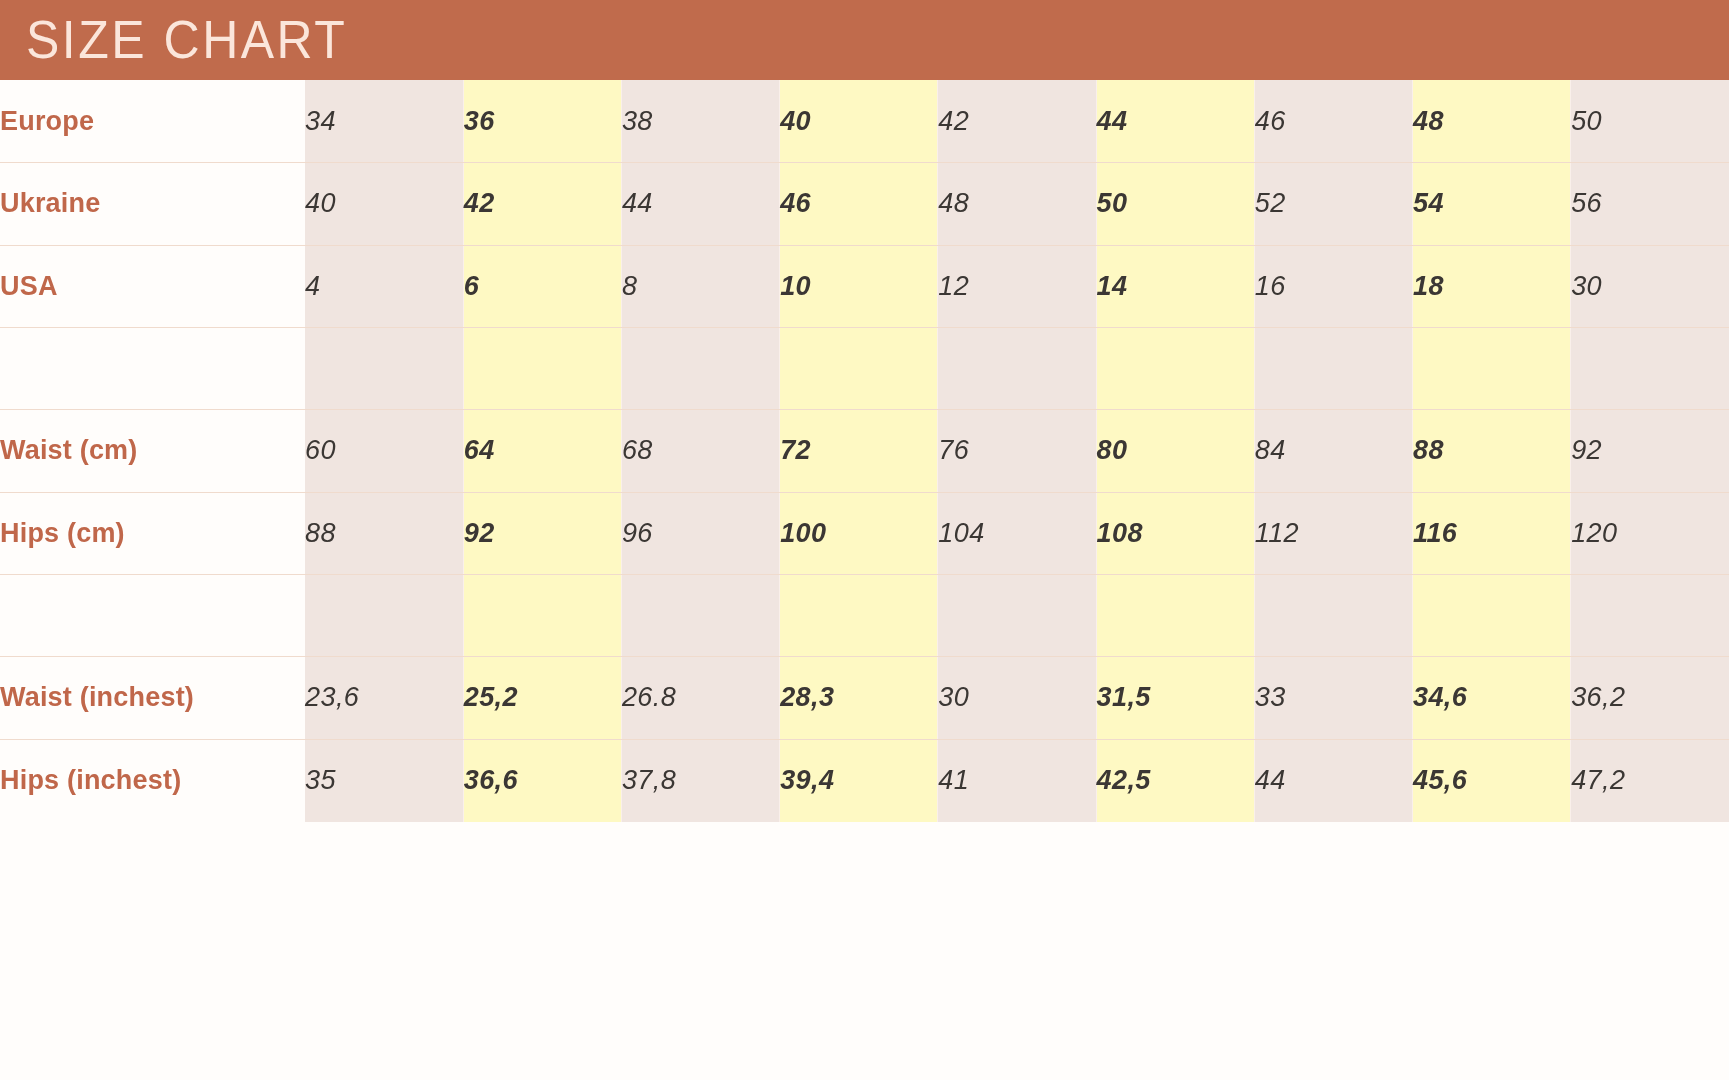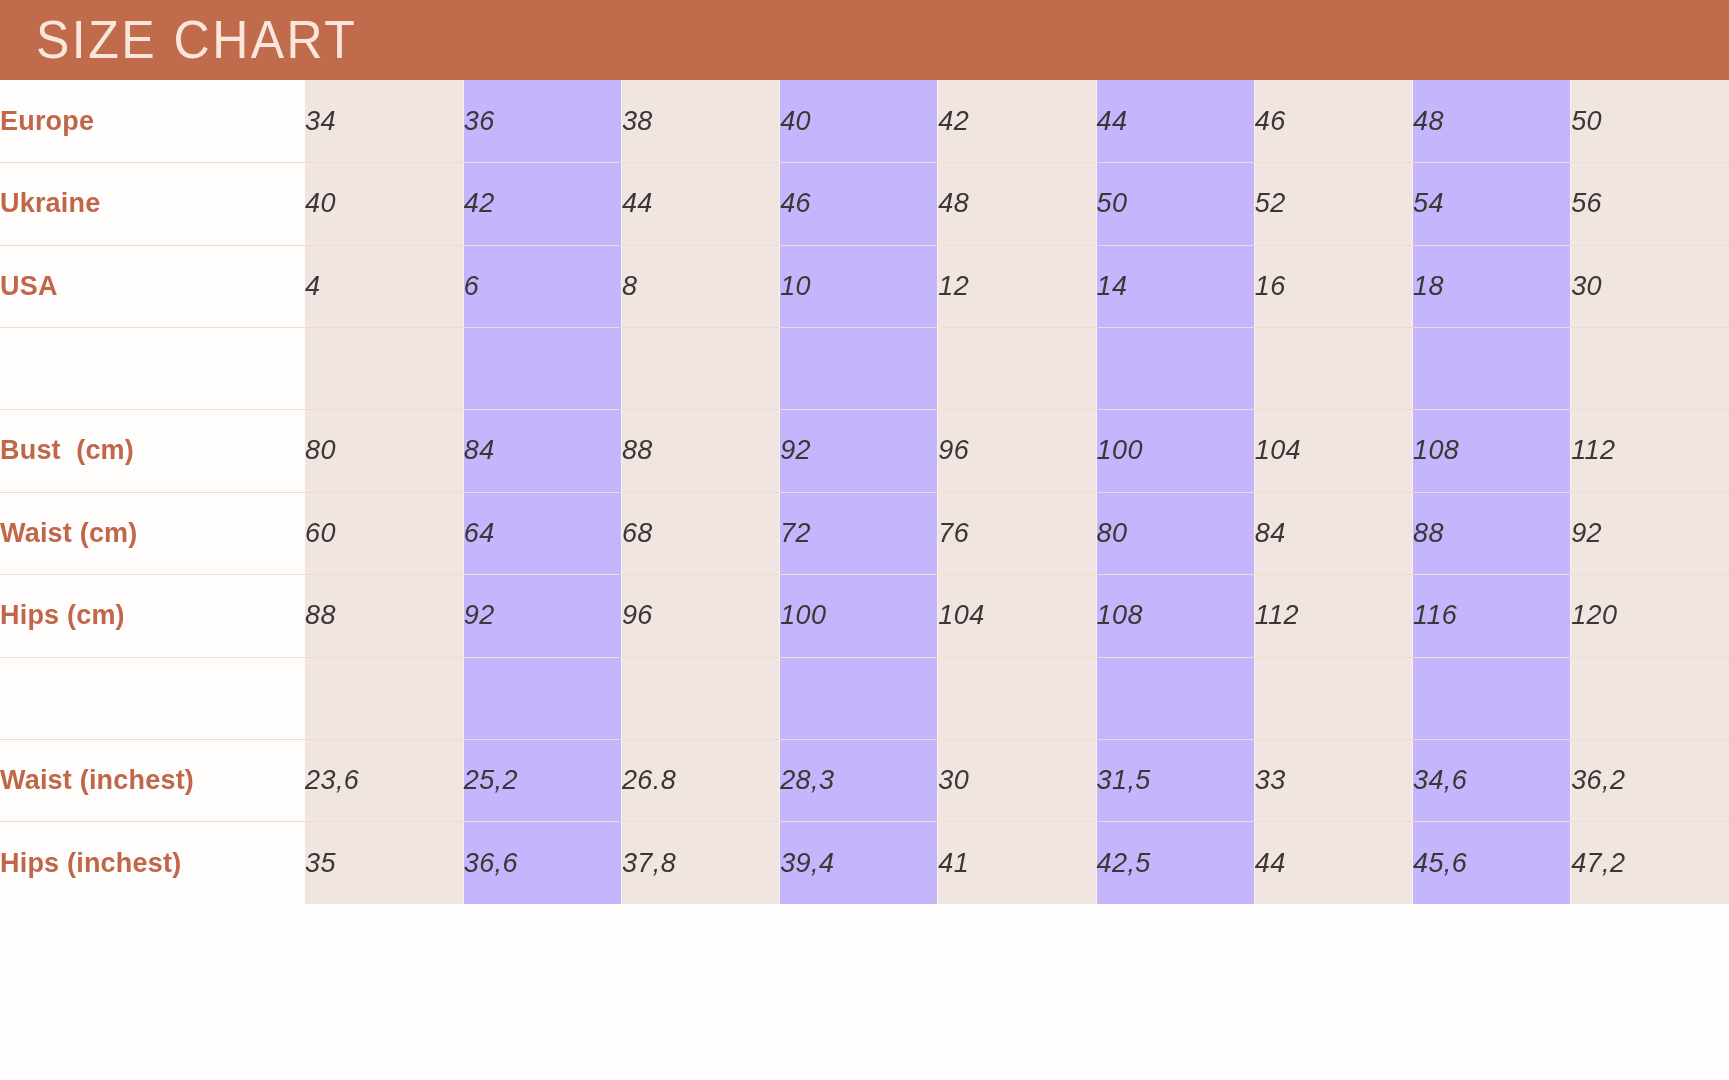--- a/index.html
+++ b/index.html
@@ -21,21 +21,21 @@
   }
 
   
   .chart-header {
     position: relative;
     width: 1729px;
     height: 80px;
     background: #c06b4c;
     display: flex;
     align-items: center;
-    padding-left: 36px;
+    padding-left: 26px;
   }
   .chart-header .title {
     font-family: "Liberation Sans", sans-serif;
     font-size: 50px;
     font-weight: 300;
     letter-spacing: 2.5px;
     color: #fbe6db;
     line-height: 1;
     white-space: nowrap;
     transform: scaleY(1.06);
@@ -85,21 +85,21 @@
     font-size: 27px;
     font-weight: 400;
     font-style: italic;
     color: #3b3734;
     padding-left: 20px;
     letter-spacing: 0.4px;
   }
 
   
   td.col-shaded { background: #f0e5e0; }
-  td.col-plain  { background: #c4b5fd; }
+  td.col-plain  { background: #fef9c3; font-weight: bold; }
 
   
   td.cell { border-right: 1.5px solid #faf0ea; }
   td.cell.last-col { border-right: none; }
 
   
   tr.spacer-row td { height: 82px; }
 
   
   tr.last-row td { border-bottom: none; }
@@ -167,32 +167,20 @@
           <td class="row-label"></td>
           <td class="cell col-shaded"></td>
           <td class="cell col-plain"></td>
           <td class="cell col-shaded"></td>
           <td class="cell col-plain"></td>
           <td class="cell col-shaded"></td>
           <td class="cell col-plain"></td>
           <td class="cell col-shaded"></td>
           <td class="cell col-plain"></td>
           <td class="cell col-shaded last-col"></td>
-        </tr>
-        <tr>
-          <td class="row-label">Bust  (cm)</td>
-          <td class="cell col-shaded">80</td>
-          <td class="cell col-plain">84</td>
-          <td class="cell col-shaded">88</td>
-          <td class="cell col-plain">92</td>
-          <td class="cell col-shaded">96</td>
-          <td class="cell col-plain">100</td>
-          <td class="cell col-shaded">104</td>
-          <td class="cell col-plain">108</td>
-          <td class="cell col-shaded last-col">112</td>
         </tr>
         <tr>
           <td class="row-label">Waist (cm)</td>
           <td class="cell col-shaded">60</td>
           <td class="cell col-plain">64</td>
           <td class="cell col-shaded">68</td>
           <td class="cell col-plain">72</td>
           <td class="cell col-shaded">76</td>
           <td class="cell col-plain">80</td>
           <td class="cell col-shaded">84</td>

